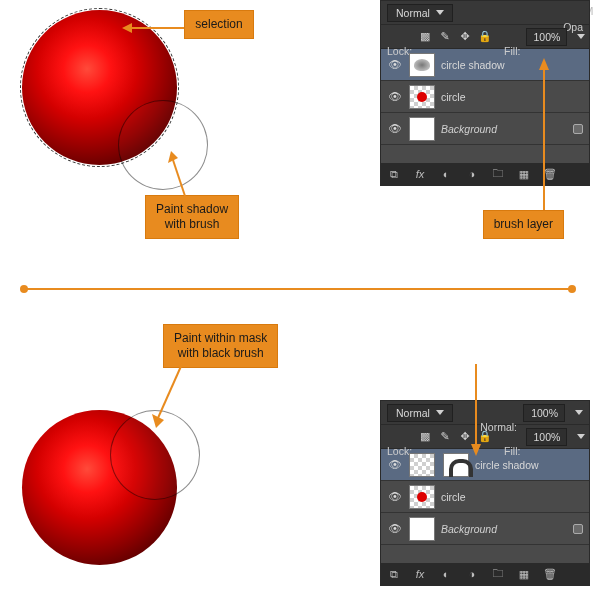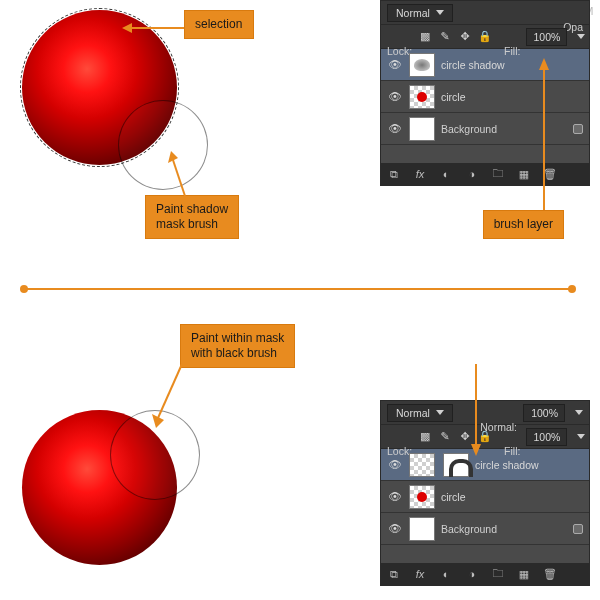--- a/index.html
+++ b/index.html
@@ -43,21 +43,21 @@
   }
 
   
   .callout{
     position:absolute;
     background:var(--orange);
     border:1px solid var(--orange-border);
     padding:6px 10px;
     font-size:12px;
     color:#1a1a1a;
-    text-align:left;
+    text-align:center;
     min-width:70px;
     line-height:1.25;
   }
 
   
   .arrow{position:absolute;pointer-events:none;}
   .arrow line{stroke:var(--orange);stroke-width:2;}
   .arrow polygon{fill:var(--orange);}
 
   
@@ -145,21 +145,21 @@
   }
   .panel .thumb.mask-arch{
     background:#fff;position:relative;
   }
   .panel .thumb.mask-arch::after{
     content:"";position:absolute;left:5px;top:5px;width:16px;height:14px;
     border:4px solid #333;border-bottom:none;
     border-radius:10px 10px 0 0;
   }
   .panel .layer .name{font-style:normal;}
-  .panel .layer.bg .name{color:var(--panel-italic);}
+  .panel .layer.bg .name{font-style:italic;color:var(--panel-italic);}
   .panel .layer .lockdot{
     margin-left:auto;width:10px;height:10px;border:1px solid #aaa;border-radius:2px;
     background:#6a6a6a;
   }
   .panel .empty{height:18px;background:var(--panel-bg);}
   .panel .footer{
     display:flex;align-items:center;height:22px;
     background:var(--panel-darker);
     padding:0 6px;gap:12px;justify-content:flex-start;
     color:#bdbdbd;
@@ -180,21 +180,21 @@
   <div class="sphere sel" style="left:22px;top:10px;"></div>
   <div class="brush-circle" style="left:118px;top:100px;"></div>
 
   <div class="callout" style="left:184px;top:10px;">selection</div>
   <svg class="arrow" style="left:120px;top:18px;" width="66" height="20">
     <line x1="64" y1="10" x2="12" y2="10"></line>
       <polygon points="12,5 12,15 2,10"></polygon>
   </svg>
 
   <div class="callout" style="left:145px;top:195px;white-space:pre-line;">Paint shadow
-mask brush</div>
+with brush</div>
   <svg class="arrow" style="left:165px;top:148px;" width="30" height="50">
     <line x1="20" y1="48" x2="8" y2="12"></line>
       <polygon points="3,15 13,10 6,3"></polygon>
   </svg>
 
   <div class="panel" style="right:10px;top:0;">
     <div class="row">
       <span class="sel-box">
         <span>Normal</span>
         <span class="tri"></span>
@@ -255,21 +255,21 @@
   </svg>
 </div>
 
 <div class="divider" style="top:288px;"></div>
 
 <div class="stage" style="left:0;top:300px;width:600px;height:300px;">
 
   <div class="sphere" style="left:22px;top:110px;"></div>
   <div class="brush-circle" style="left:110px;top:110px;"></div>
 
-  <div class="callout" style="left:180px;top:24px;white-space:pre-line;">Paint within mask
+  <div class="callout" style="left:163px;top:24px;white-space:pre-line;">Paint within mask
 with black brush</div>
   <svg class="arrow" style="left:148px;top:60px;" width="40" height="70">
     <line x1="34" y1="4" x2="10" y2="58"></line>
       <polygon points="4,54 16,60 8,68"></polygon>
   </svg>
 
   <div class="panel" style="right:10px;top:100px;">
     <div class="row">
       <span class="sel-box">
         <span>Normal</span>

